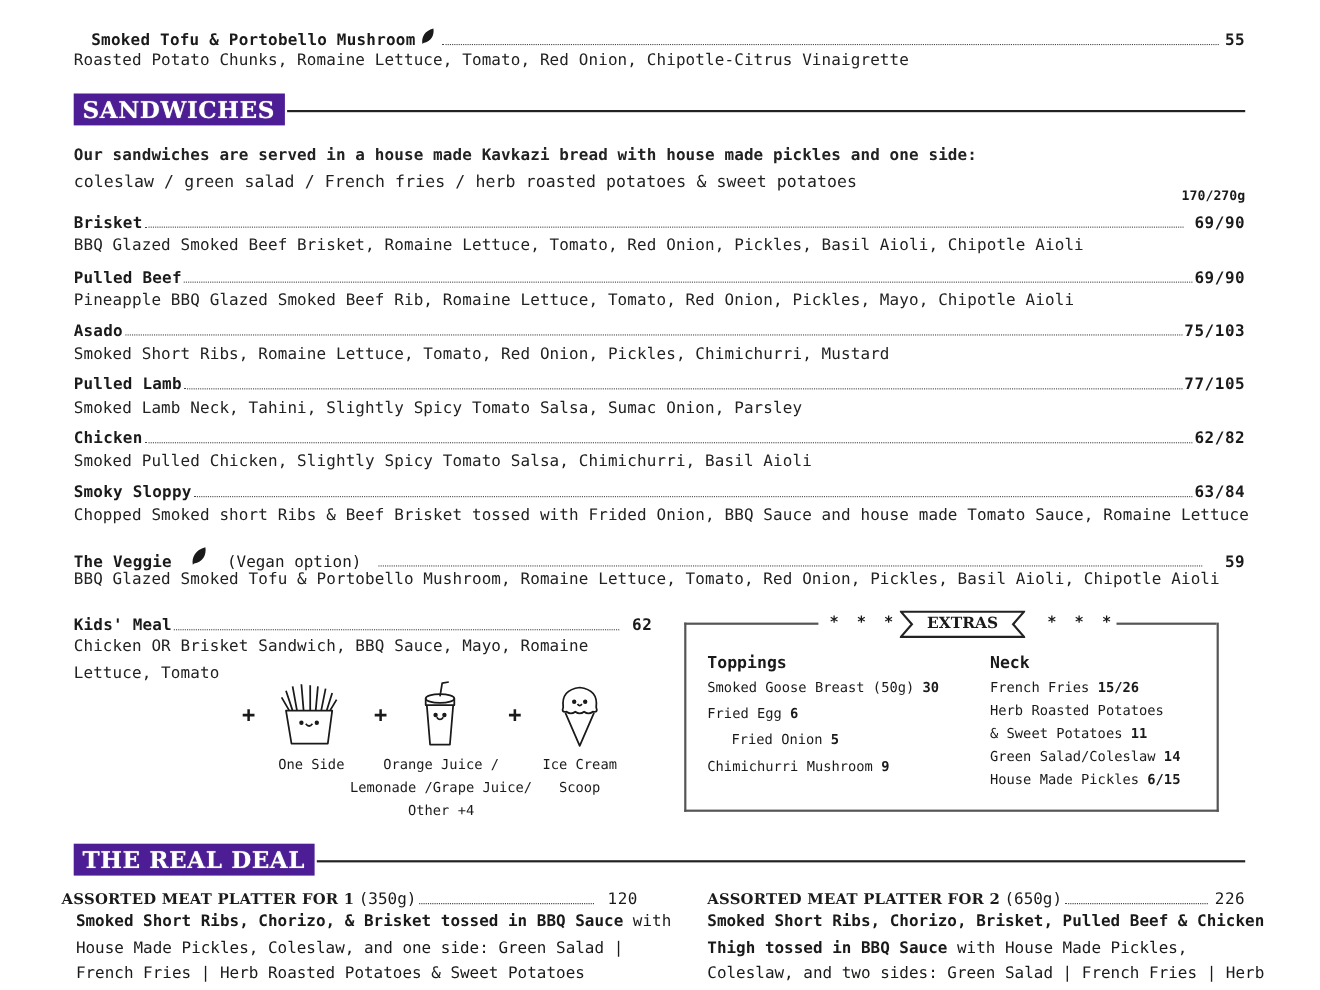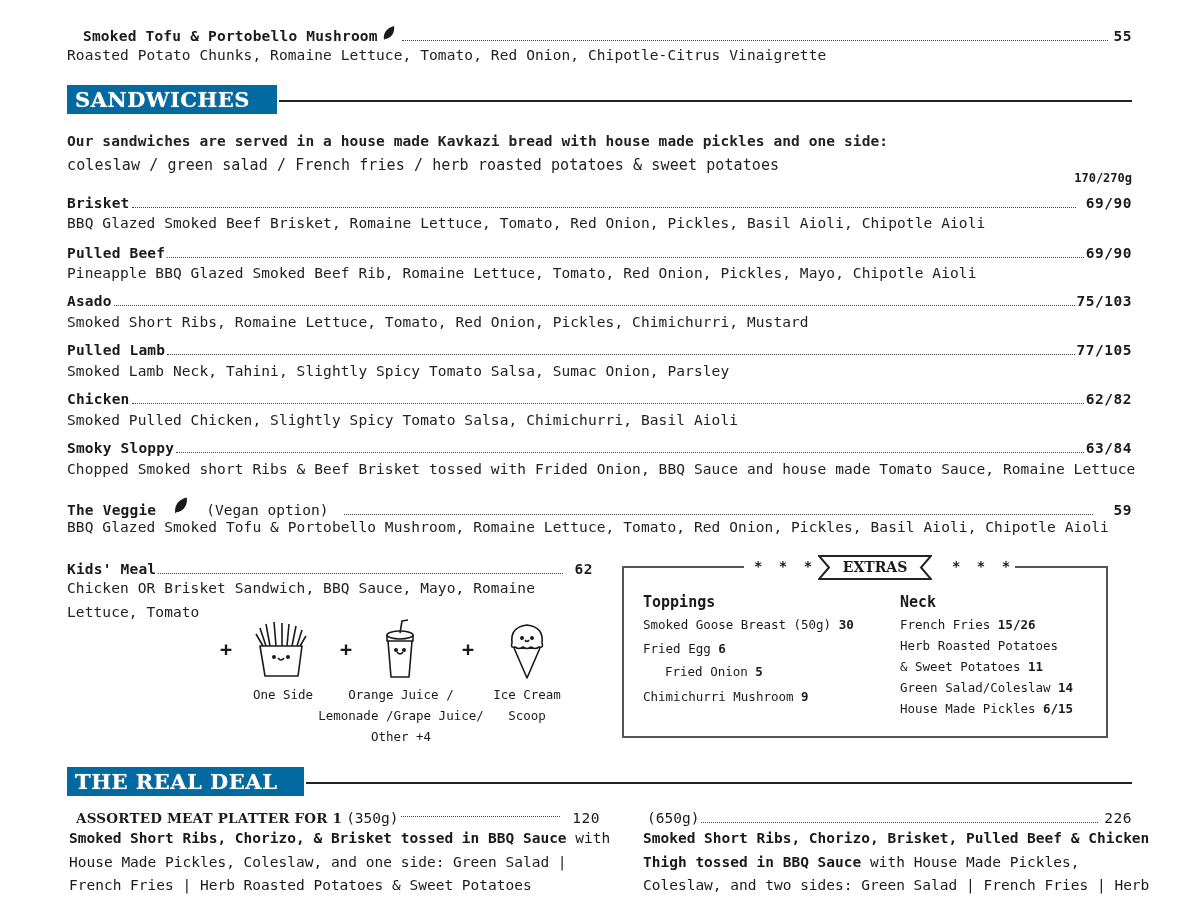--- a/index.html
+++ b/index.html
@@ -22,21 +22,21 @@
   }
   .price { font-weight: bold; letter-spacing: 0.5px; }
   .desc {
     position: absolute; font-size: 14.5px; line-height: 18px; white-space: nowrap;
     color: #222; letter-spacing: 0.1px;
   }
 
   
   .section-header { position: absolute; left: 67px; right: 68px; height: 30px; display: flex; align-items: center; }
   .section-tag {
-    background: #0369a1; color: #fff; padding: 1px 27px 0 8px; height: 28px; line-height: 28px;
+    background: #4c1d95; color: #fff; padding: 1px 9px 0 8px; height: 28px; line-height: 28px;
     font-family: "DejaVu Serif", "Liberation Serif", serif; font-weight: bold; font-size: 21px;
     letter-spacing: 0.5px; text-shadow: 0 0 1px #bbb;
   }
   .section-rule { flex: 1; height: 2px; background: #222; margin-left: 2px; margin-top: 4px; }
 
   .leaf-icon { display: inline-block; width: 14px; height: 16px; margin: 0 4px; vertical-align: -2px; }
 
   
   .extras-box {
     position: absolute; left: 622px; top: 566px; width: 482px; height: 170px;
@@ -214,30 +214,31 @@
 <div class="extra-row" style="left:900px; top:638px;"><span>Herb Roasted Potatoes</span></div>
 <div class="extra-row" style="left:900px; top:659px;"><span>&amp; Sweet Potatoes</span> <b>11</b></div>
 <div class="extra-row" style="left:900px; top:680px;"><span>Green Salad/Coleslaw</span> <b>14</b></div>
 <div class="extra-row" style="left:900px; top:701px;"><span>House Made Pickles</span> <b>6/15</b></div>
 
 <div class="section-header" style="top:766px;">
   <span class="section-tag">THE REAL DEAL</span>
   <span class="section-rule"></span>
 </div>
 
-<div class="item-line" style="left:76px; width:524px; top:809px;align-items:center;">
+<div class="item-line" style="left:56px; width:524px; top:809px;">
   <span class="platter-name">ASSORTED MEAT PLATTER FOR 1</span>
   <span class="item-extra" style="margin-left:4px">(350g)</span>
   <span class="leader"></span>
   <span class="price" style="margin-left:10px; font-weight:normal;">120</span>
 </div>
 <div class="para" style="left:69px; top:827px;"><b>Smoked Short Ribs, Chorizo, &amp; Brisket tossed in BBQ Sauce</b><span> with</span></div>
 <div class="para" style="left:69px; top:851px;">House Made Pickles, Coleslaw, and one side: Green Salad |</div>
 <div class="para" style="left:69px; top:874px;">French Fries | Herb Roasted Potatoes &amp; Sweet Potatoes</div>
 
 <div class="item-line" style="left:643px; right:68px; top:809px;">
+  <span class="platter-name">ASSORTED MEAT PLATTER FOR 2</span>
   <span class="item-extra" style="margin-left:4px">(650g)</span>
   <span class="leader"></span>
   <span class="price" style="margin-left:4px; font-weight:normal;">226</span>
 </div>
 <div class="para" style="left:643px; top:827px;"><b>Smoked Short Ribs, Chorizo, Brisket, Pulled Beef &amp; Chicken</b></div>
 <div class="para" style="left:643px; top:851px;"><b>Thigh tossed in BBQ Sauce</b><span> with House Made Pickles,</span></div>
 <div class="para" style="left:643px; top:874px;">Coleslaw, and two sides: Green Salad | French Fries | Herb</div>
 
 </body></html>

